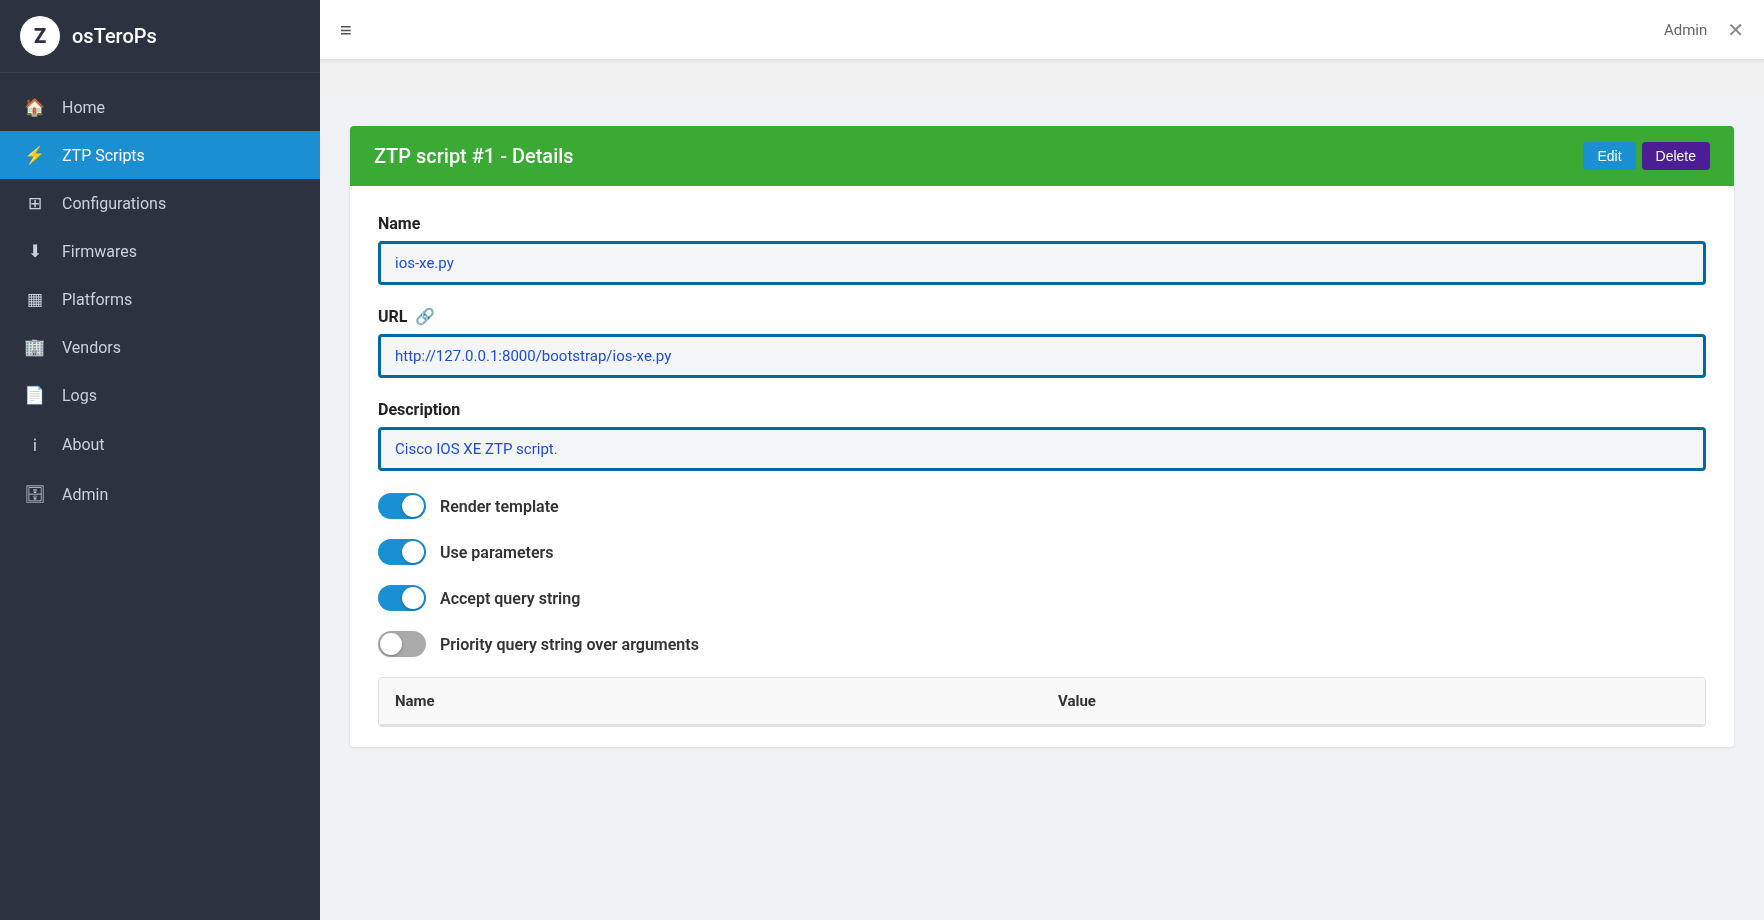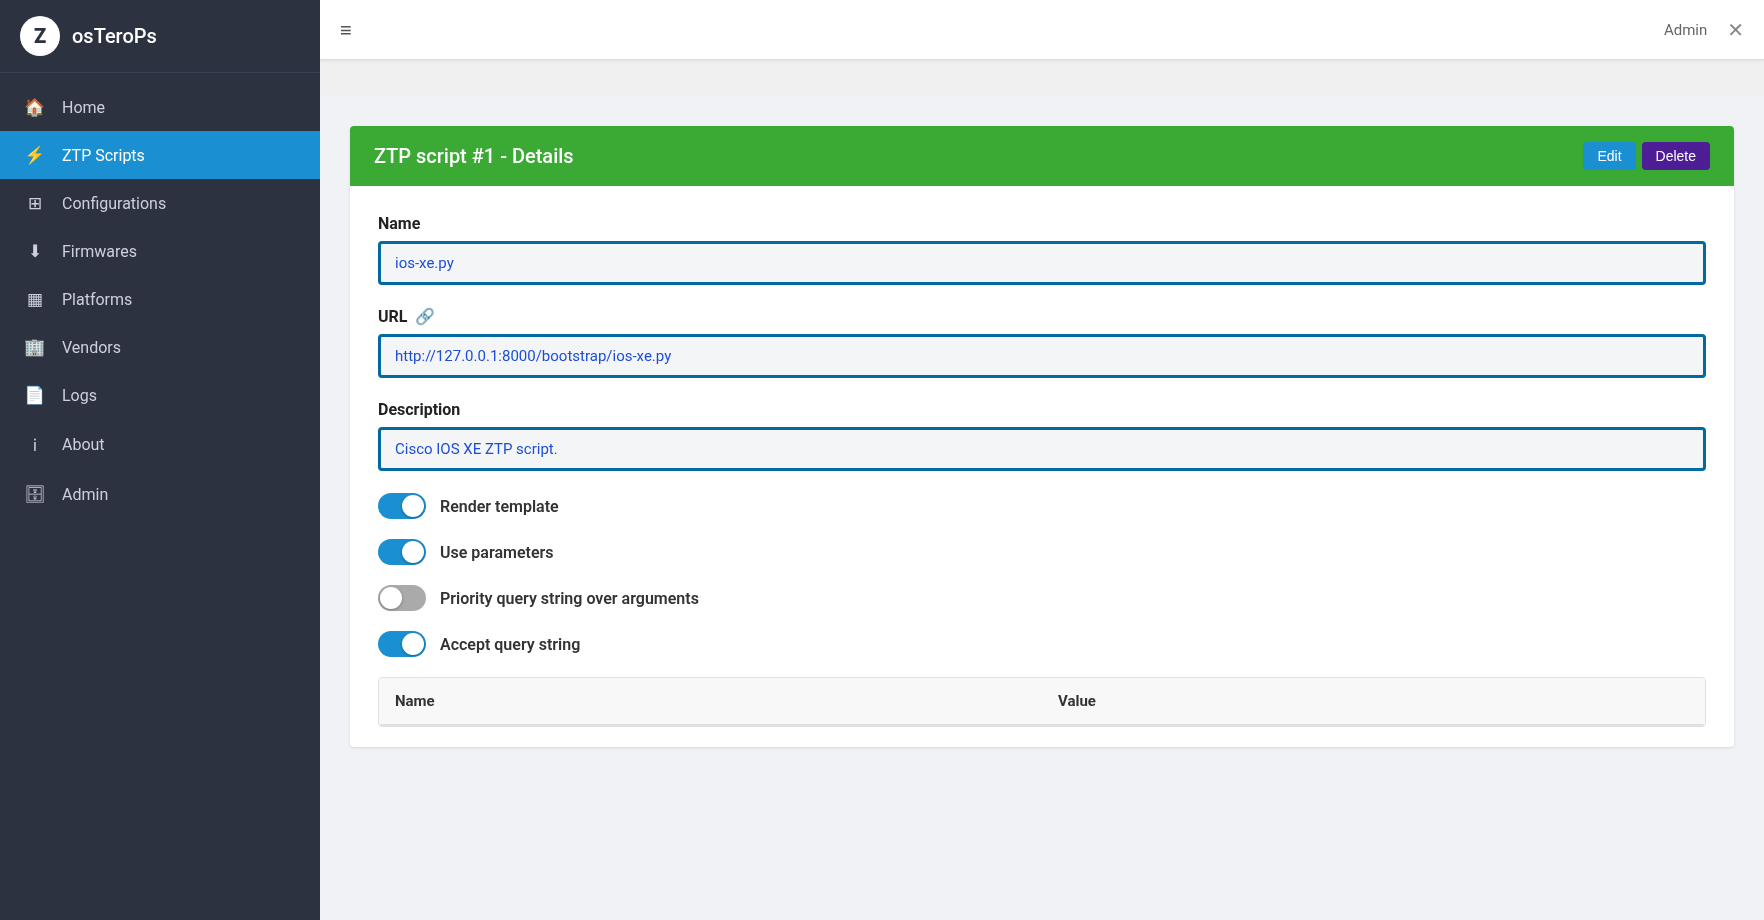--- a/index.html
+++ b/index.html
@@ -340,31 +340,31 @@
   </div>
             <div class="toggle-row">
     <div class="toggle">
       <div class="toggle-track on"></div>
       <div class="toggle-thumb on"></div>
     </div>
     <span class="toggle-label">Use parameters</span>
   </div>
             <div class="toggle-row">
     <div class="toggle">
+      <div class="toggle-track on"></div>
+      <div class="toggle-thumb on"></div>
+    </div>
+    <span class="toggle-label">Accept query string</span>
+  </div>
+            <div class="toggle-row">
+    <div class="toggle">
       <div class="toggle-track off"></div>
       <div class="toggle-thumb off"></div>
     </div>
     <span class="toggle-label">Priority query string over arguments</span>
-  </div>
-            <div class="toggle-row">
-    <div class="toggle">
-      <div class="toggle-track on"></div>
-      <div class="toggle-thumb on"></div>
-    </div>
-    <span class="toggle-label">Accept query string</span>
   </div>
           </div>
 
         <div class="table-section">
           <div class="table-header-row" id="table-header">
           <div class="table-header-cell">Name</div>
               <div class="table-header-cell">Value</div>
             </div>
         </div>
 

